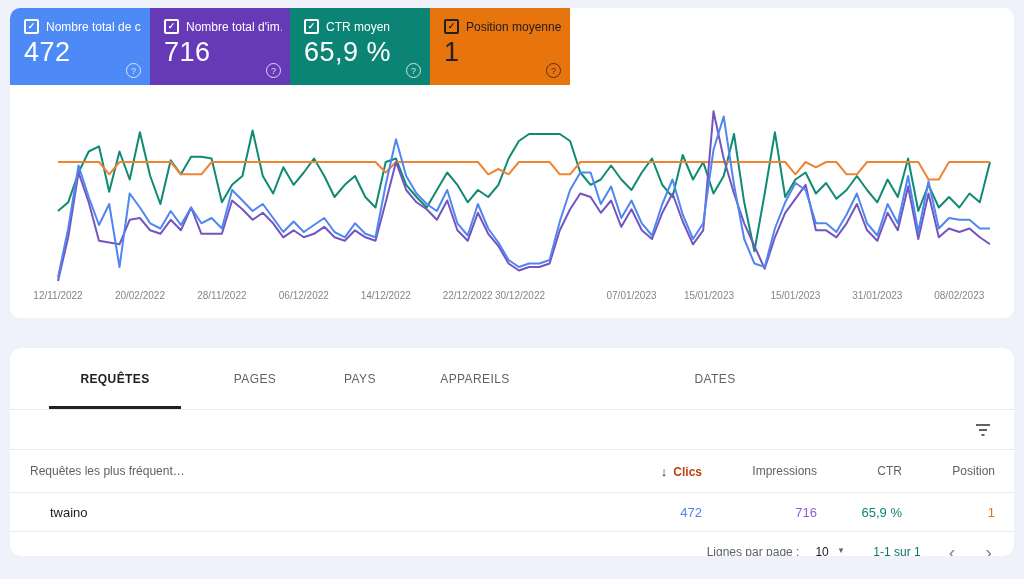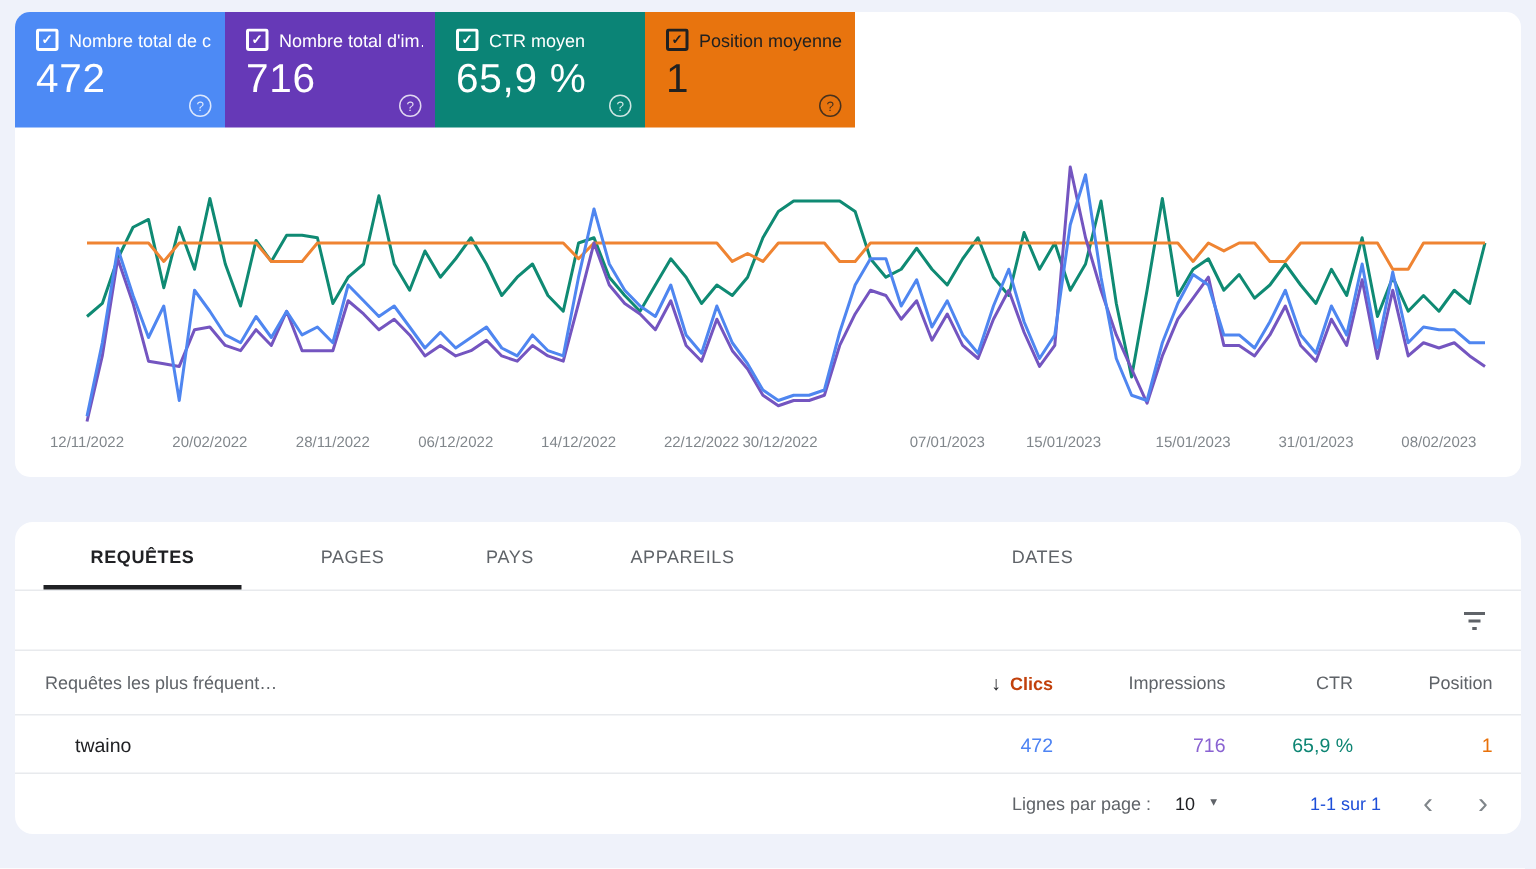--- a/index.html
+++ b/index.html
@@ -16,42 +16,42 @@
     display:flex;align-items:center;justify-content:center;font-size:9px;font-weight:bold;line-height:1;}
   .metric-value{font-size:27px;font-weight:400;margin-top:3px;letter-spacing:.5px;}
   .help{position:absolute;right:9px;bottom:7px;width:13px;height:13px;border:1px solid currentColor;
     border-radius:50%;font-size:9px;display:flex;align-items:center;justify-content:center;opacity:.8;}
   .chart-wrap{position:absolute;left:0;top:77px;width:1004px;height:233px;}
   .chart-wrap svg{display:block;}
   .x-labels{position:absolute;left:0;top:205px;width:100%;height:16px;}
   .x-labels span{position:absolute;transform:translateX(-50%);font-size:10px;color:#80868b;white-space:nowrap;}
   
   .table-card{left:10px;top:348px;width:1004px;height:208px;border-radius:12px;overflow:hidden;}
-  .tabs{display:flex;height:46px;border-bottom:1px solid #e8eaed;box-sizing:border-box;}
+  .tabs{display:flex;height:62px;border-bottom:1px solid #e8eaed;box-sizing:border-box;padding-left:20px;}
   .tab{position:relative;display:flex;align-items:center;justify-content:center;
     font-size:12px;letter-spacing:.4px;color:#5f6368;cursor:pointer;white-space:nowrap;}
   .tab:nth-child(1){width:170px}.tab:nth-child(2){width:110px}.tab:nth-child(3){width:100px}
   .tab:nth-child(4){width:130px}.tab:nth-child(5){width:350px}.tab:nth-child(6){width:144px}
   .tab.active{color:#202124;font-weight:bold;}
   .tab .underline{display:none;position:absolute;left:11%;bottom:0;width:78%;height:3px;background:#202124;}
   .tab.active .underline{display:block;}
   .filter-row{height:40px;border-bottom:1px solid #e8eaed;box-sizing:border-box;
     display:flex;align-items:center;justify-content:flex-end;padding-right:22px;}
   .grid-row{display:grid;grid-template-columns:1fr 110px 115px 85px 93px;align-items:center;
     padding:0 19px 0 20px;box-sizing:border-box;border-bottom:1px solid #e8eaed;}
   .header-row{height:43px;font-size:12px;color:#5f6368;}
   .data-row{height:39px;font-size:13px;color:#202124;padding-left:40px;}
   .cell.right{text-align:right;}
   .sort-arrow{color:#202124;font-weight:bold;margin-right:6px;font-size:13px;}
   .col-clics{color:#c2410c;font-weight:bold;}
   .footer-row{height:40px;display:flex;align-items:center;justify-content:flex-end;
     font-size:12px;color:#5f6368;padding-right:16px;}
   .rpp{display:flex;align-items:flex-start;gap:10px;margin:0 30px 0 16px;cursor:pointer;color:#202124;}
   .caret{font-size:9px;color:#5f6368;}
-  .range{color:#1d4ed8;margin-left:32px;}
+  .range{color:#0f766e;}
   .chev{font-size:20px;color:#80868b;line-height:1;cursor:pointer;padding:0 6px;}
   .chev.prev{margin-left:22px;}
   .chev.next{margin-left:18px;}
 </style>
 </head>
 <body>
 
 <div class="screen">
 
   <section class="card perf-card">

